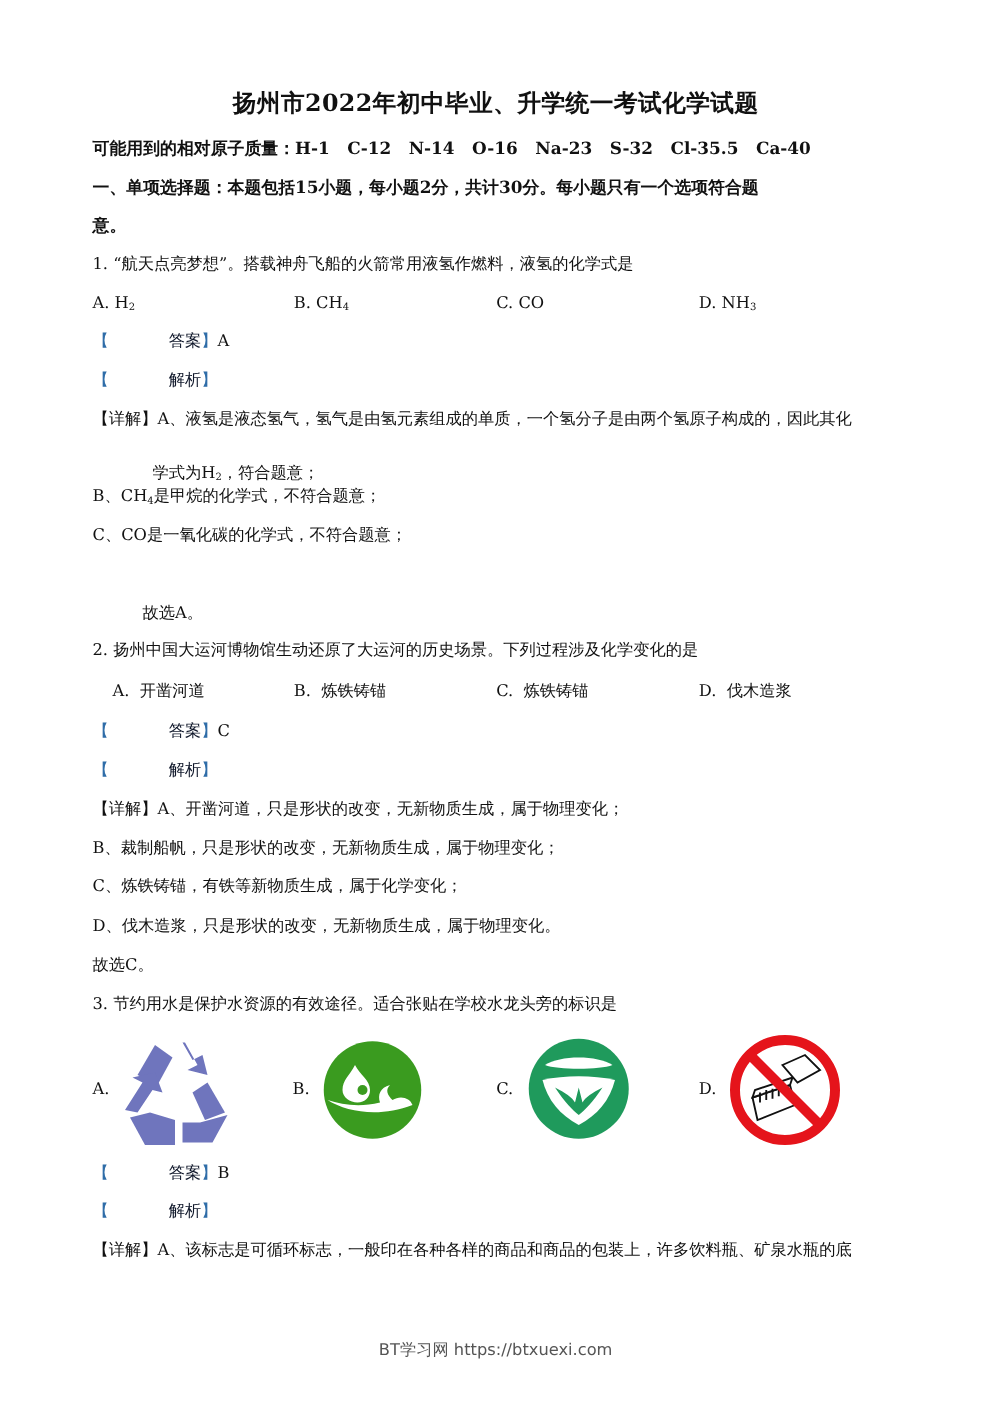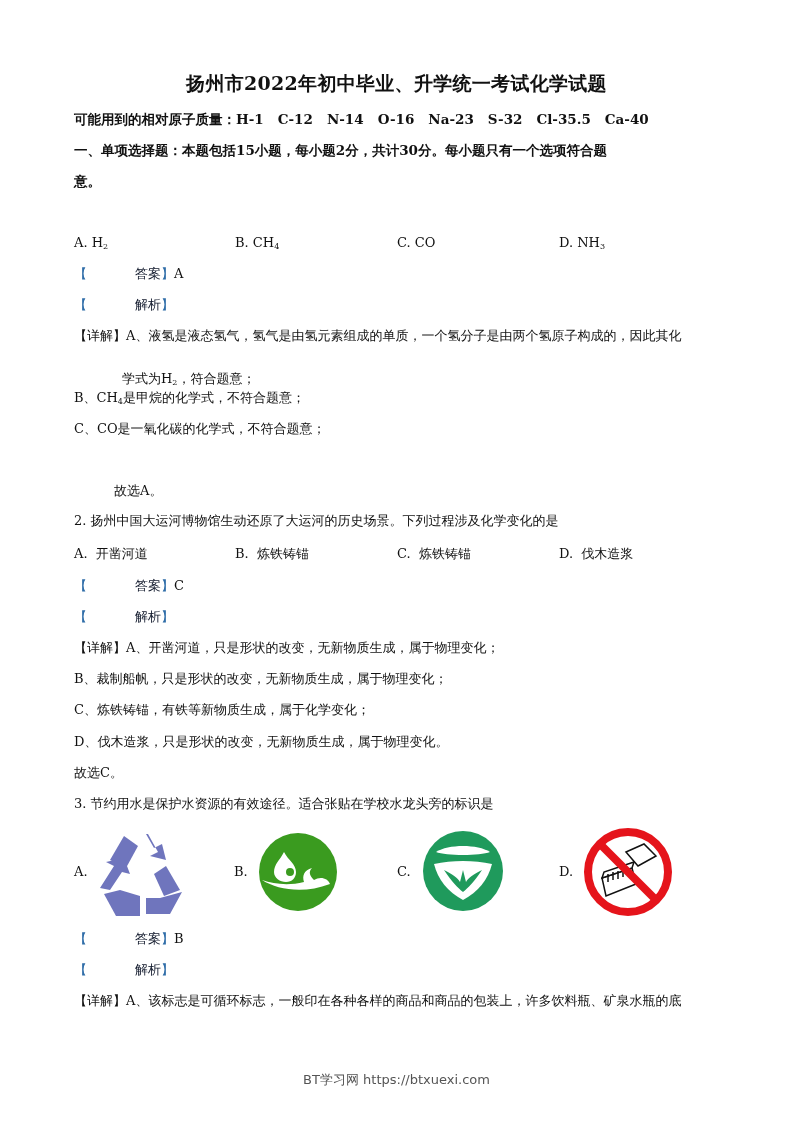--- a/index.html
+++ b/index.html
@@ -27,35 +27,36 @@
 
   <div class="title">扬州市2022年初中毕业、升学统一考试化学试题</div>
 
   <div class="line bold masses" style="top:110px;">
     <span>可能用到的相对原子质量：</span><span>H-1</span><span class="m">C-12</span><span class="m">N-14</span><span class="m">O-16</span><span class="m">Na-23</span><span class="m">S-32</span><span class="m">Cl-35.5</span><span class="m">Ca-40</span>
   </div>
 
   <div class="line bold" style="top:141px;">一、单项选择题：本题包括15小题，每小题2分，共计30分。每小题只有一个选项符合题</div>
   <div class="line bold" style="top:172px;">意。</div>
 
+  <div class="line" style="top:203px;">1. “航天点亮梦想”。搭载神舟飞船的火箭常用液氢作燃料，液氢的化学式是</div>
   <div class="opt" style="left:74px; top:234px;"><span>A. </span><span>H</span><sub>2</sub></div>
   <div class="opt" style="left:235px; top:234px;"><span>B. </span><span>CH</span><sub>4</sub></div>
   <div class="opt" style="left:397px; top:234px;"><span>C. </span><span>CO</span></div>
   <div class="opt" style="left:559px; top:234px;"><span>D. </span><span>NH</span><sub>3</sub></div>
 
   <div class="line" style="top:265px;"><span class="br">【</span><span class="tag">答案</span><span class="br">】</span><span>A</span></div>
   <div class="line" style="top:296px;"><span class="br">【</span><span class="tag">解析</span><span class="br">】</span></div>
   <div class="line" style="top:327px;"><span>【</span><span>详解</span><span>】</span><span>A、液氢是液态氢气，氢气是由氢元素组成的单质，一个氢分子是由两个氢原子构成的，因此其化</span></div>
   <div class="line" style="top:370px;margin-left:48px;"><span>学式为H</span><sub>2</sub><span>，符合题意；</span></div>
   <div class="line" style="top:389px;"><span>B、CH</span><sub>4</sub><span>是甲烷的化学式，不符合题意；</span></div>
   <div class="line" style="top:420px;"><span>C、CO是一氧化碳的化学式，不符合题意；</span></div>
   <div class="line" style="top:482px;margin-left:40px;">故选A。</div>
 
   <div class="line" style="top:512px;">2. 扬州中国大运河博物馆生动还原了大运河的历史场景。下列过程涉及化学变化的是</div>
-  <div class="opt" style="left:74px; top:545px;"><span>A.</span>&nbsp;&nbsp;<span>开凿河道</span></div>
+  <div class="opt" style="left:90px; top:545px;"><span>A.</span>&nbsp;&nbsp;<span>开凿河道</span></div>
   <div class="opt" style="left:235px; top:545px;"><span>B.</span>&nbsp;&nbsp;<span>炼铁铸锚</span></div>
   <div class="opt" style="left:397px; top:545px;"><span>C.</span>&nbsp;&nbsp;<span>炼铁铸锚</span></div>
   <div class="opt" style="left:559px; top:545px;"><span>D.</span>&nbsp;&nbsp;<span>伐木造浆</span></div>
 
   <div class="line" style="top:577px;"><span class="br">【</span><span class="tag">答案</span><span class="br">】</span><span>C</span></div>
   <div class="line" style="top:608px;"><span class="br">【</span><span class="tag">解析</span><span class="br">】</span></div>
   <div class="line" style="top:639px;"><span>【</span><span>详解</span><span>】</span><span>A、开凿河道，只是形状的改变，无新物质生成，属于物理变化；</span></div>
   <div class="line" style="top:670px;">B、裁制船帆，只是形状的改变，无新物质生成，属于物理变化；</div>
   <div class="line" style="top:701px;">C、炼铁铸锚，有铁等新物质生成，属于化学变化；</div>
   <div class="line" style="top:733px;">D、伐木造浆，只是形状的改变，无新物质生成，属于物理变化。</div>

